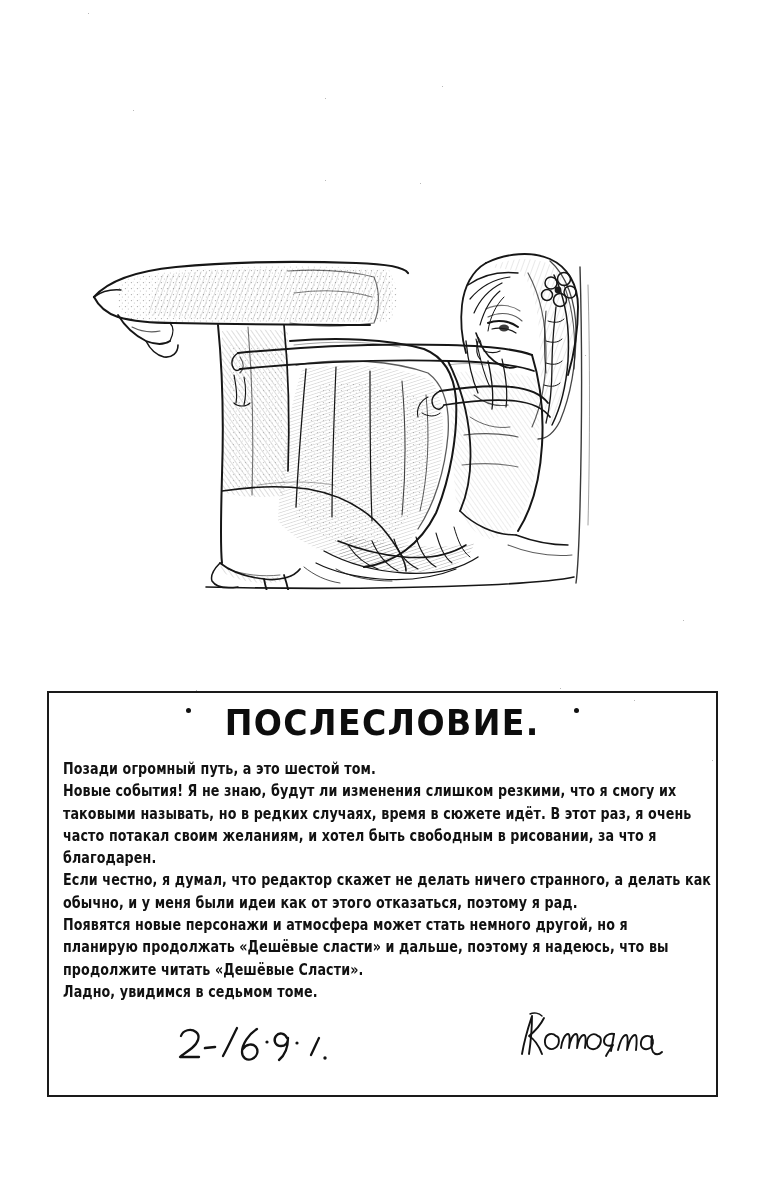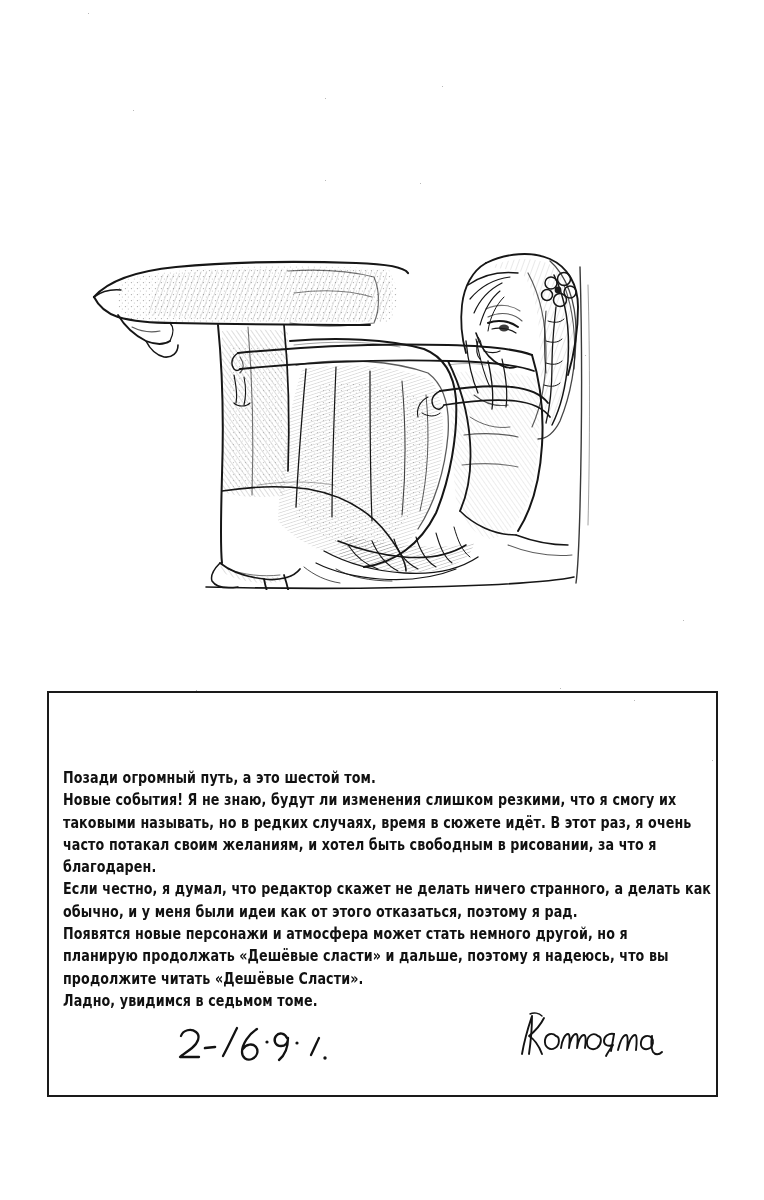--- a/index.html
+++ b/index.html
@@ -65,21 +65,21 @@
     height: 5px;
     background: #111;
     border-radius: 50%;
     vertical-align: 22px;
     margin: 0 16px;
   }
 
   #afterword-body {
     position: absolute;
     left: 14px;
-    top: 74px;
+    top: 65px;
     width: 648px;
   }
   .aw-line {
     font-family: "DejaVu Sans Condensed", "DejaVu Sans", sans-serif;
     font-size: 15.2px;
     font-weight: 700;
     font-stretch: condensed;
     color: #111111;
     line-height: 22.3px;
     white-space: nowrap;
@@ -285,20 +285,25 @@
 
         <path d="M206 100 C240 96 280 96 312 102" stroke-width="0.9" opacity="0.45"></path>
         <path d="M170 240 C196 236 222 236 246 240" stroke-width="0.9" opacity="0.4"></path>
         <path d="M360 120 C372 118 386 118 398 120" stroke-width="0.9" opacity="0.4"></path>
       </g>
     </svg>
   </div>
 
   <div id="afterword-box">
 
+    <div id="afterword-title-row">
+      <span class="title-dot"></span>
+      <span id="afterword-title">ПОСЛЕСЛОВИЕ.</span>
+      <span class="title-dot"></span>
+    </div>
 
     <div id="afterword-body">
       <div class="aw-line">Позади огромный путь, а это шестой том.</div>
       <div class="aw-line">Новые события! Я не знаю, будут ли изменения слишком резкими, что я смогу их</div>
       <div class="aw-line">таковыми называть, но в редких случаях, время в сюжете идёт. В этот раз, я очень</div>
       <div class="aw-line">часто потакал своим желаниям, и хотел быть свободным в рисовании, за что я</div>
       <div class="aw-line">благодарен.</div>
       <div class="aw-line">Если честно, я думал, что редактор скажет не делать ничего странного, а делать как</div>
       <div class="aw-line">обычно, и у меня были идеи как от этого отказаться, поэтому я рад.</div>
       <div class="aw-line">Появятся новые персонажи и атмосфера может стать немного другой, но я</div>

